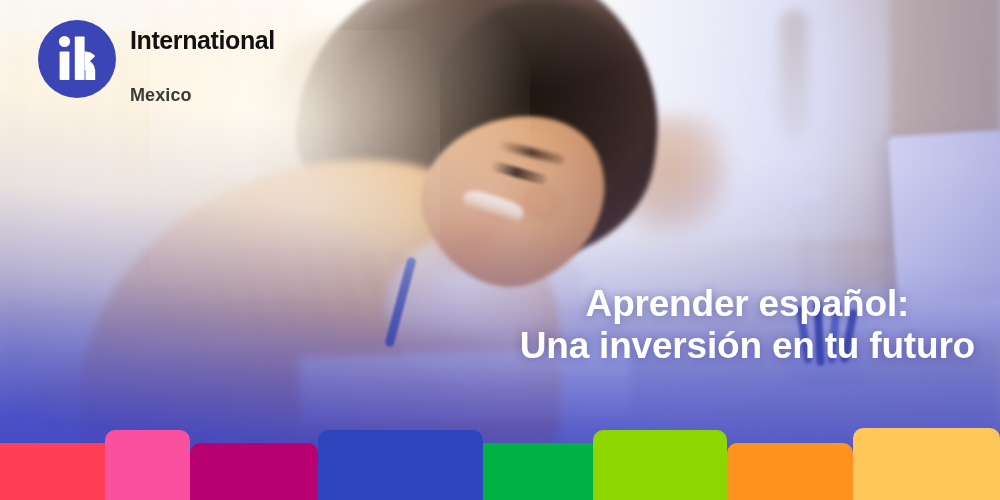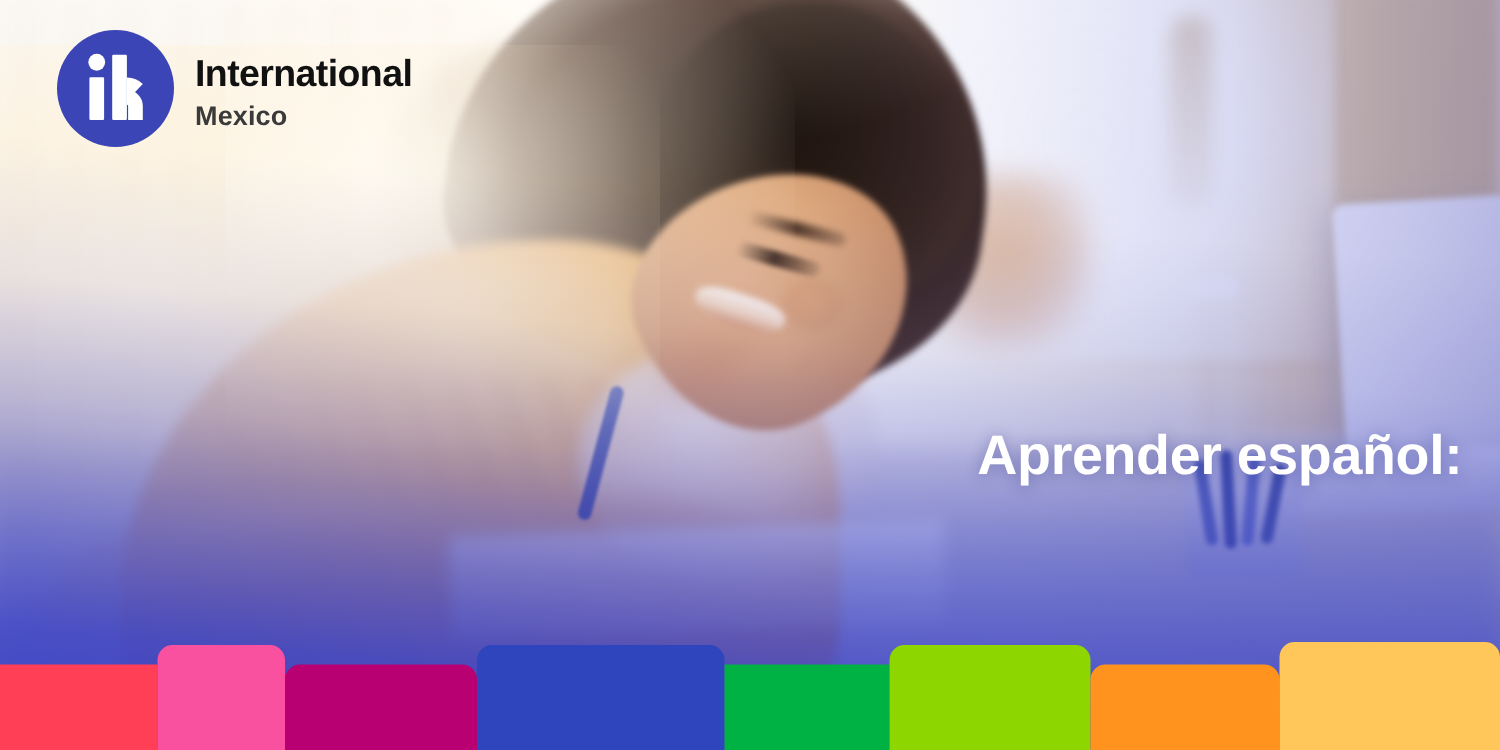--- a/index.html
+++ b/index.html
@@ -409,21 +409,21 @@
       rgba(255,255,255,0.18) 18%,
       rgba(255,255,255,0) 34%);
     pointer-events: none;
   }
 
   
   .logo {
     position: absolute;
     left: 38px; top: 20px;
     display: flex;
-    align-items: center;
+    align-items: flex-start;
     gap: 14px;
     z-index: 40;
   }
   .logo-mark {
     width: 78px; height: 78px;
     border-radius: 50%;
     background: #3c45b5;
     position: relative;
     flex: 0 0 auto;
   }
@@ -437,20 +437,21 @@
     color: #111111;
     white-space: nowrap;
   }
   .logo-sub {
     font-size: 18px;
     font-weight: bold;
     line-height: 24px;
     color: #3a3a3a;
     letter-spacing: 0.1px;
     padding-top: 2px;
+    margin-top: 27px;
   }
 
   
   .headline {
     position: absolute;
     right: 25px;
     top: 283px;
     z-index: 40;
     text-align: center;
     color: #ffffff;
@@ -544,20 +545,21 @@
       </svg>
     </div>
     <div class="logo-words">
       <div class="logo-line1">International</div>
       <div class="logo-sub">Mexico</div>
     </div>
   </div>
 
   <div class="headline">
     <div>Aprender español:</div>
+    <div>Una inversión en tu futuro</div>
   </div>
 
   <div class="strip" id="strip">
       <div class="blk" style="left: 0px; width: 105px; height: 57px; background: rgb(255, 63, 85); border-radius: 0px;"></div>
       <div class="blk" style="left: 105px; width: 85px; height: 70px; background: rgb(249, 80, 159); border-radius: 10px 10px 0px 0px;"></div>
       <div class="blk" style="left: 190px; width: 128px; height: 57px; background: rgb(184, 0, 115); border-radius: 10px 10px 0px 0px;"></div>
       <div class="blk" style="left: 318px; width: 165px; height: 70px; background: rgb(47, 69, 189); border-radius: 10px 10px 0px 0px;"></div>
       <div class="blk" style="left: 483px; width: 110px; height: 57px; background: rgb(0, 178, 68); border-radius: 0px;"></div>
       <div class="blk" style="left: 593px; width: 134px; height: 70px; background: rgb(142, 214, 0); border-radius: 10px 10px 0px 0px;"></div>
       <div class="blk" style="left: 727px; width: 126px; height: 57px; background: rgb(255, 147, 30); border-radius: 10px 10px 0px 0px;"></div>

